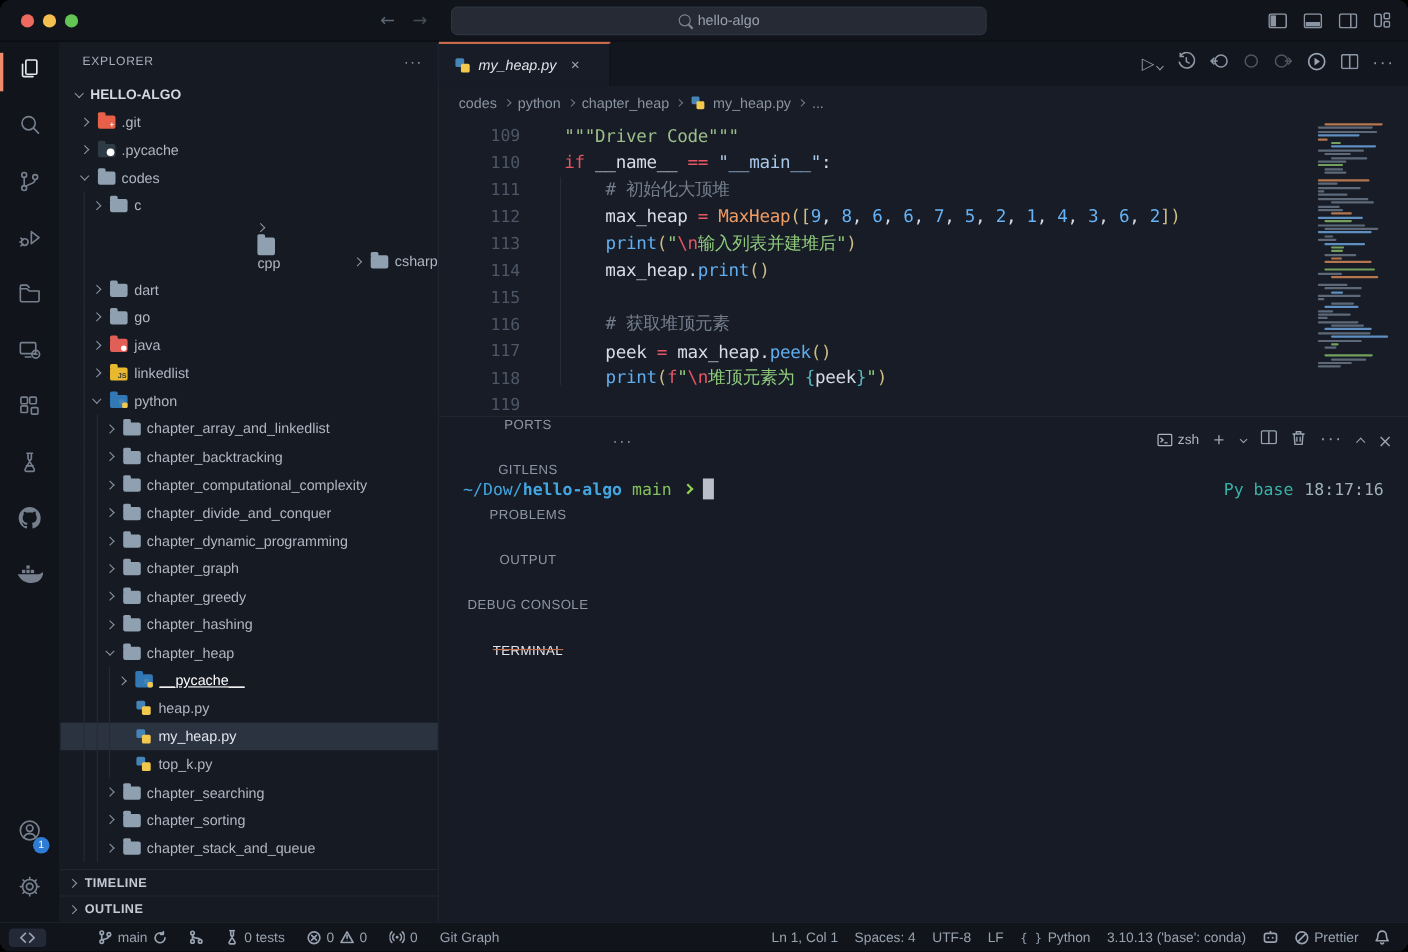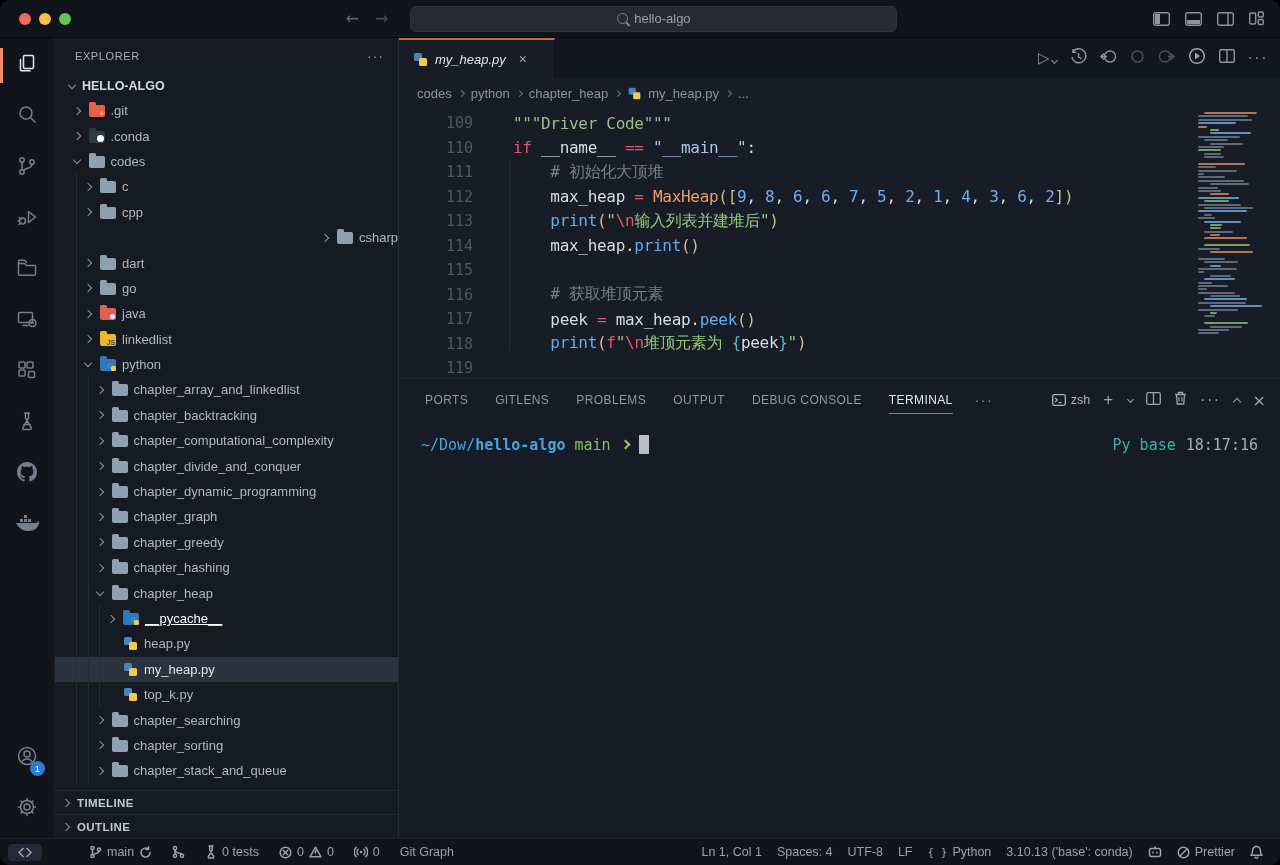--- a/index.html
+++ b/index.html
@@ -85,21 +85,21 @@
   .tk-dstr{color:#9cbe8a} .tk-str{color:#8fca7c} .tk-dund{color:#a9c7e8}
   .tk-com{color:#747e8d} .tk-fn{color:#61aeee} .tk-cls{color:#ef9c64}
   .tk-num{color:#66b2f5} .tk-p1{color:#cdbd85} .tk-br{color:#56b6c2} .tk-fg{color:#d6dce6}
   .indent-guide { position:absolute; left:110px; top:53px; height:189px; border-left:1px solid #262c37; }
   .minimap { position:absolute; right:16px; top:4px; width:66px; }
   .mm-line { height:2px; border-radius:1px; margin-bottom:1.4px; }
 
   
   .panel { height:460px; flex:0 0 460px; border-top:1px solid #232834; background:#161b25; display:flex; flex-direction:column; }
   .panel-bar { height:42px; flex:0 0 42px; display:flex; align-items:center; padding:0 14px 0 26px; }
-  .ptabs { display:flex; gap:27px; align-items:center; height:100%; }
+  .ptabs { display:flex; gap:27px; align-items:center; height:100%;flex-direction:column; }
   .ptab { color:#8d97a5; font-size:12px; letter-spacing:.4px; height:100%; display:flex; align-items:center; position:relative; cursor:pointer; white-space:nowrap; }
   .ptab.active { color:#e2e6ed; }
   .ptab.active::after { content:""; position:absolute; left:0; right:0; bottom:7px; height:1.5px; background:#c9694b; }
   .ptab-dots { color:#8d97a5; font-size:14px; letter-spacing:1.5px; margin-left:22px; cursor:pointer; }
   .p-actions { margin-left:auto; display:flex; align-items:center; gap:13px; color:#98a2b0; }
   .p-actions .zsh { display:flex; align-items:center; gap:5px; font-size:12.5px; color:#aab3c0; cursor:pointer; }
   .p-actions .plus { font-size:17px; font-weight:normal; cursor:pointer; }
   .upchev { width:6px;height:6px;border-right:1.5px solid #98a2b0;border-bottom:1.5px solid #98a2b0;transform:rotate(-135deg);display:inline-block;margin-top:3px; cursor:pointer;}
   .p-actions .x { font-size:16px; cursor:pointer; }
   .terminal { flex:1; padding:14px 22px 0 22px; font-family:"DejaVu Sans Mono",monospace; font-size:15px; }
@@ -286,38 +286,38 @@
             </span>
             <span class="tlabel">.git</span>
           </div>
           <div class="trow" style="padding-left: 18.5px;">
             <span class="chevcol">
               <span class="chev right"></span>
             </span>
             <span class="fold" style="background: rgb(47, 59, 68);">
               <span class="dotov"></span>
             </span>
-            <span class="tlabel">.conda</span>
+            <span class="tlabel">.pycache</span>
           </div>
           <div class="trow" style="padding-left: 18.5px;">
             <span class="chevcol">
               <span class="chev down"></span>
             </span>
             <span class="fold" style="background: rgb(143, 160, 176);"></span>
             <span class="tlabel">codes</span>
           </div>
           <div class="trow" style="padding-left: 30px;">
             <span class="tguide" style="left: 21px;"></span>
             <span class="chevcol">
               <span class="chev right"></span>
             </span>
             <span class="fold" style="background: rgb(143, 160, 176);"></span>
             <span class="tlabel">c</span>
           </div>
-          <div class="trow" style="padding-left: 30px;">
+          <div class="trow" style="padding-left: 30px; flex-direction: column;">
             <span class="tguide" style="left: 21px;"></span>
             <span class="chevcol">
               <span class="chev right"></span>
             </span>
             <span class="fold" style="background: rgb(143, 160, 176);"></span>
             <span class="tlabel">cpp</span>
           </div>
           <div class="trow" style="padding-left: 30px; justify-content: flex-end;">
             <span class="tguide" style="left: 21px;"></span>
             <span class="chevcol">

